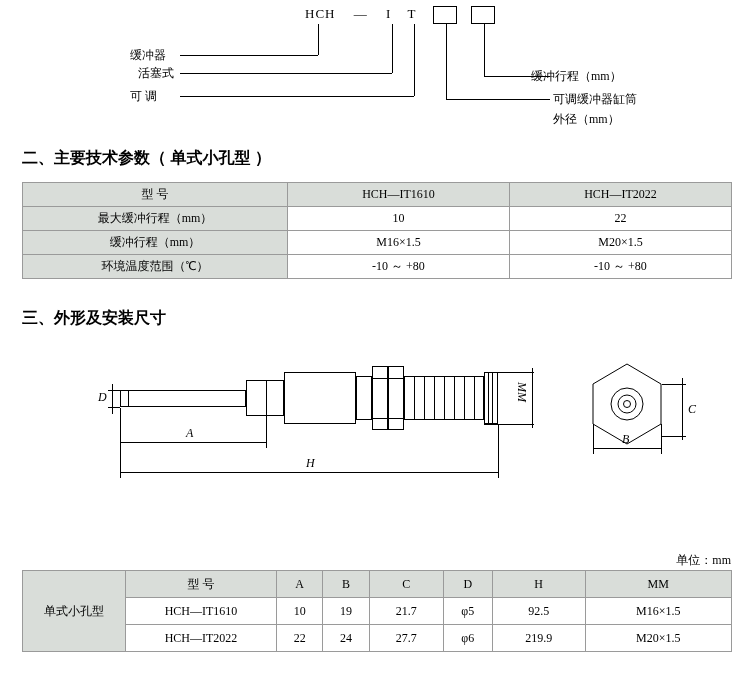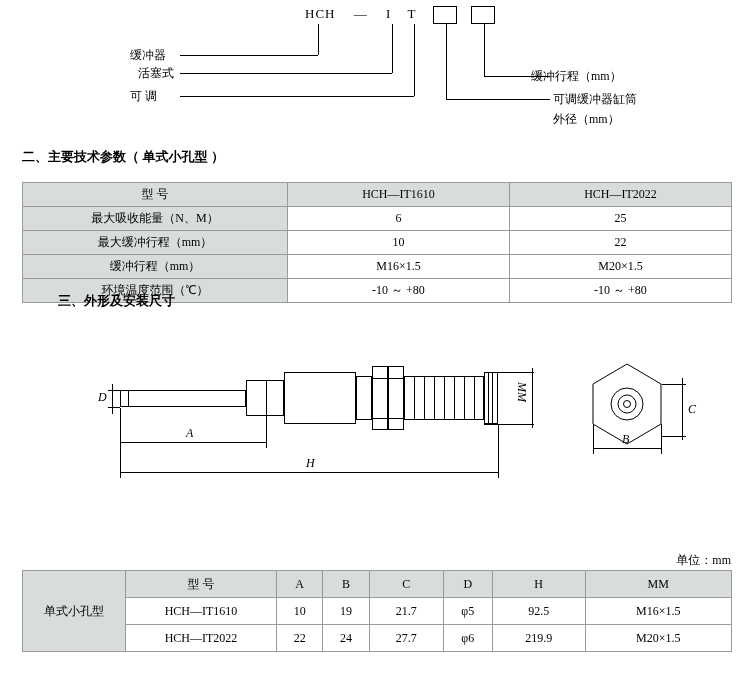--- a/index.html
+++ b/index.html
@@ -20,21 +20,21 @@
   .cbox{
     display:inline-block;width:22px;height:16px;border:1px solid #000;
     vertical-align:middle;margin-left:6px;background:#fff;
   }
   .vline{position:absolute;background:#000;width:1px;}
   .hline{position:absolute;background:#000;height:1px;}
   .lbl-left{position:absolute;font-size:12px;white-space:nowrap;text-align:center;}
   .lbl-right{position:absolute;font-size:12px;white-space:nowrap;}
 
   
-  .sec{position:absolute;font-size:13px;font-weight:bold;font-family:"Liberation Sans", sans-serif;}
+  .sec{position:absolute;font-size:16px;font-weight:bold;font-family:"Liberation Sans", sans-serif;}
 
   
   table{border-collapse:collapse;position:absolute;font-size:12px;}
   table td,table th{border:1px solid #9a9a9a;text-align:center;font-weight:normal;
     font-family:"Liberation Serif", serif;}
   .t1{left:22px;top:182px;width:710px;}
   .t1 td{height:21px;}
   .t1 .hdr{background:#d9ddd9;}
   .t1 .lab{background:#d9ddd9;width:262px;}
 
@@ -93,43 +93,38 @@
   <div class="sec" style="left:22px;top:148px;">二、主要技术参数（ 单式小孔型 ）</div>
 
   <table class="t1">
     <tbody>
         <tr>
       <td class="lab hdr">型  号</td>
       <td class="hdr">HCH—IT1610</td>
       <td class="hdr">HCH—IT2022</td>
     </tr>
     <tr>
-      <td class="lab">最大吸收能量（N、M）</td>
-      <td>6</td>
-      <td>25</td>
-    </tr>
-    <tr>
       <td class="lab">最大缓冲行程（mm）</td>
       <td>10</td>
       <td>22</td>
     </tr>
     <tr>
       <td class="lab">缓冲行程（mm）</td>
       <td>M16×1.5</td>
       <td>M20×1.5</td>
     </tr>
     <tr>
       <td class="lab">环境温度范围（℃）</td>
       <td>-10 ～ +80</td>
       <td>-10 ～ +80</td>
     </tr>
   </tbody>
     </table>
 
-  <div class="sec" style="left:22px;top:292px;margin-left:36px;">三、外形及安装尺寸</div>
+  <div class="sec" style="left:22px;top:308px;">三、外形及安装尺寸</div>
 
   <div class="draw">
 
     <div class="dln" style="left:98px;top:42px;width:126px;height:17px;border:1px solid #000;background:#fff;box-sizing:border-box;"></div>
 
     <div class="dln" style="left:106px;top:42px;width:1px;height:17px;"></div>
 
     <div class="dln" style="left:224px;top:32px;width:38px;height:36px;border:1px solid #000;background:#fff;box-sizing:border-box;"></div>
     <div class="dln" style="left:262px;top:24px;width:72px;height:52px;border:1px solid #000;background:#fff;box-sizing:border-box;"></div>
 

